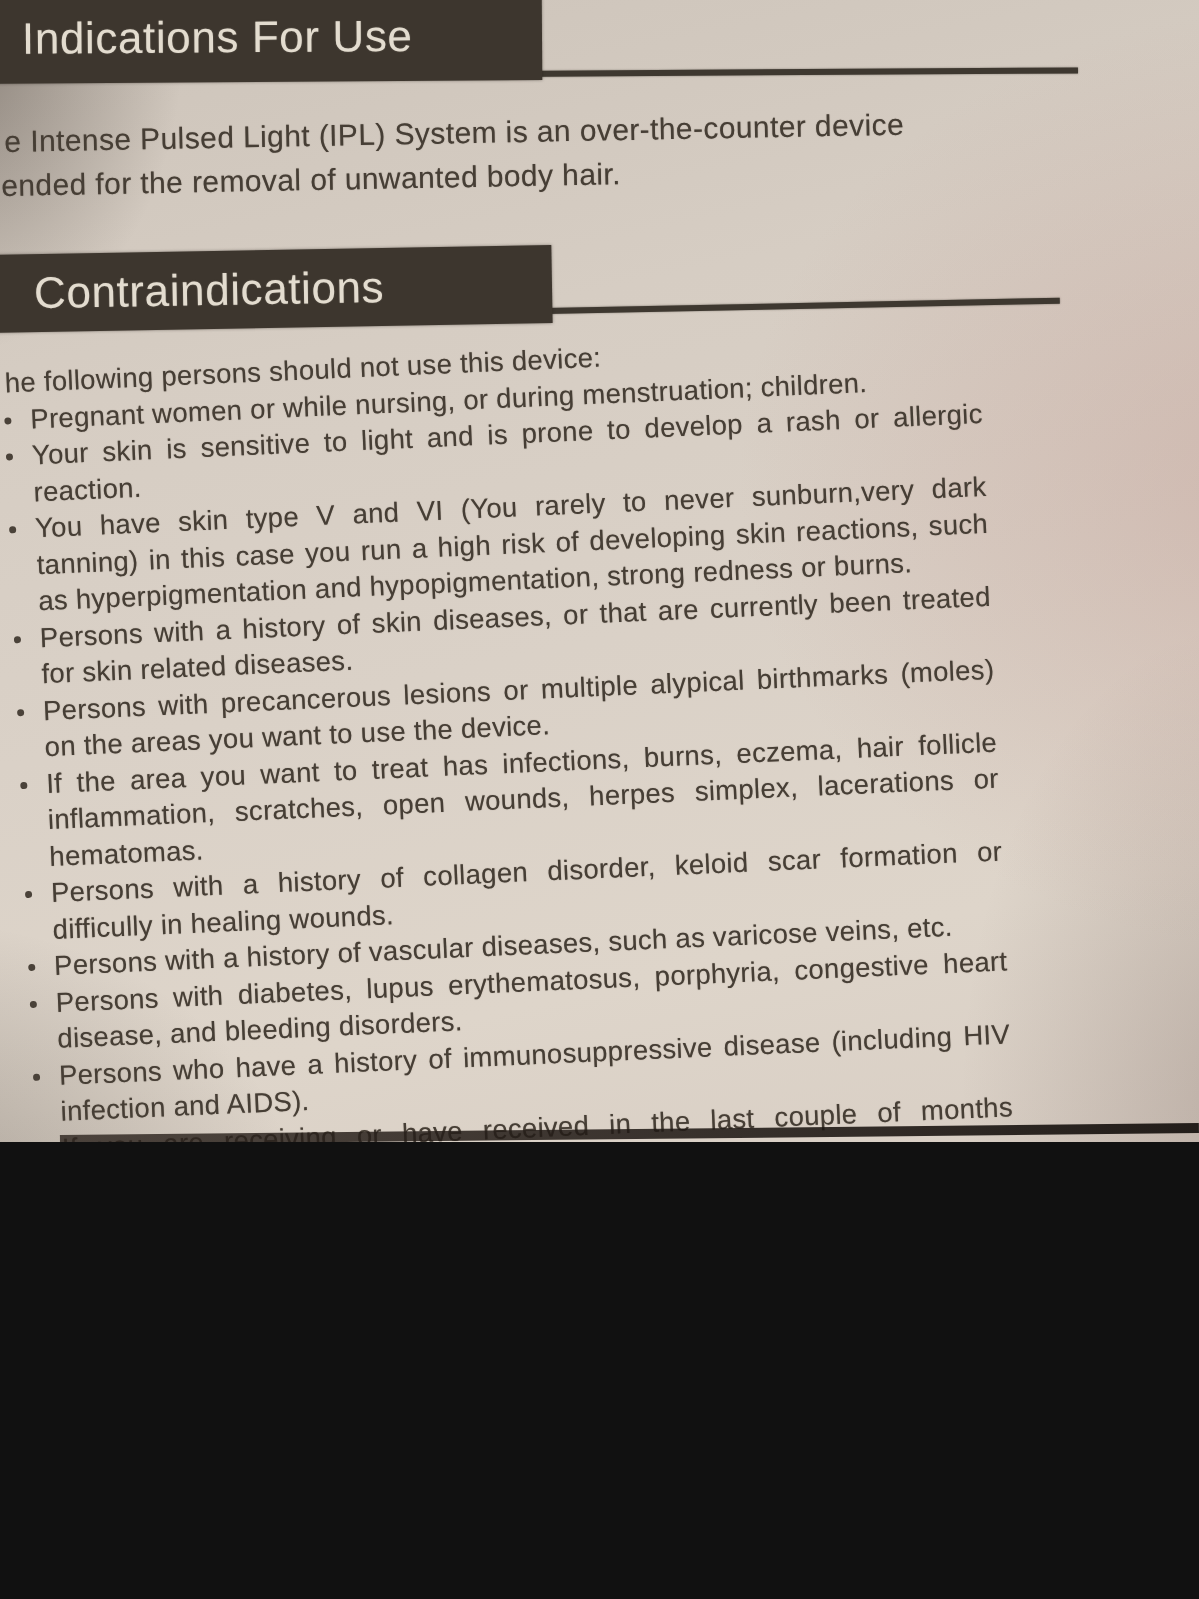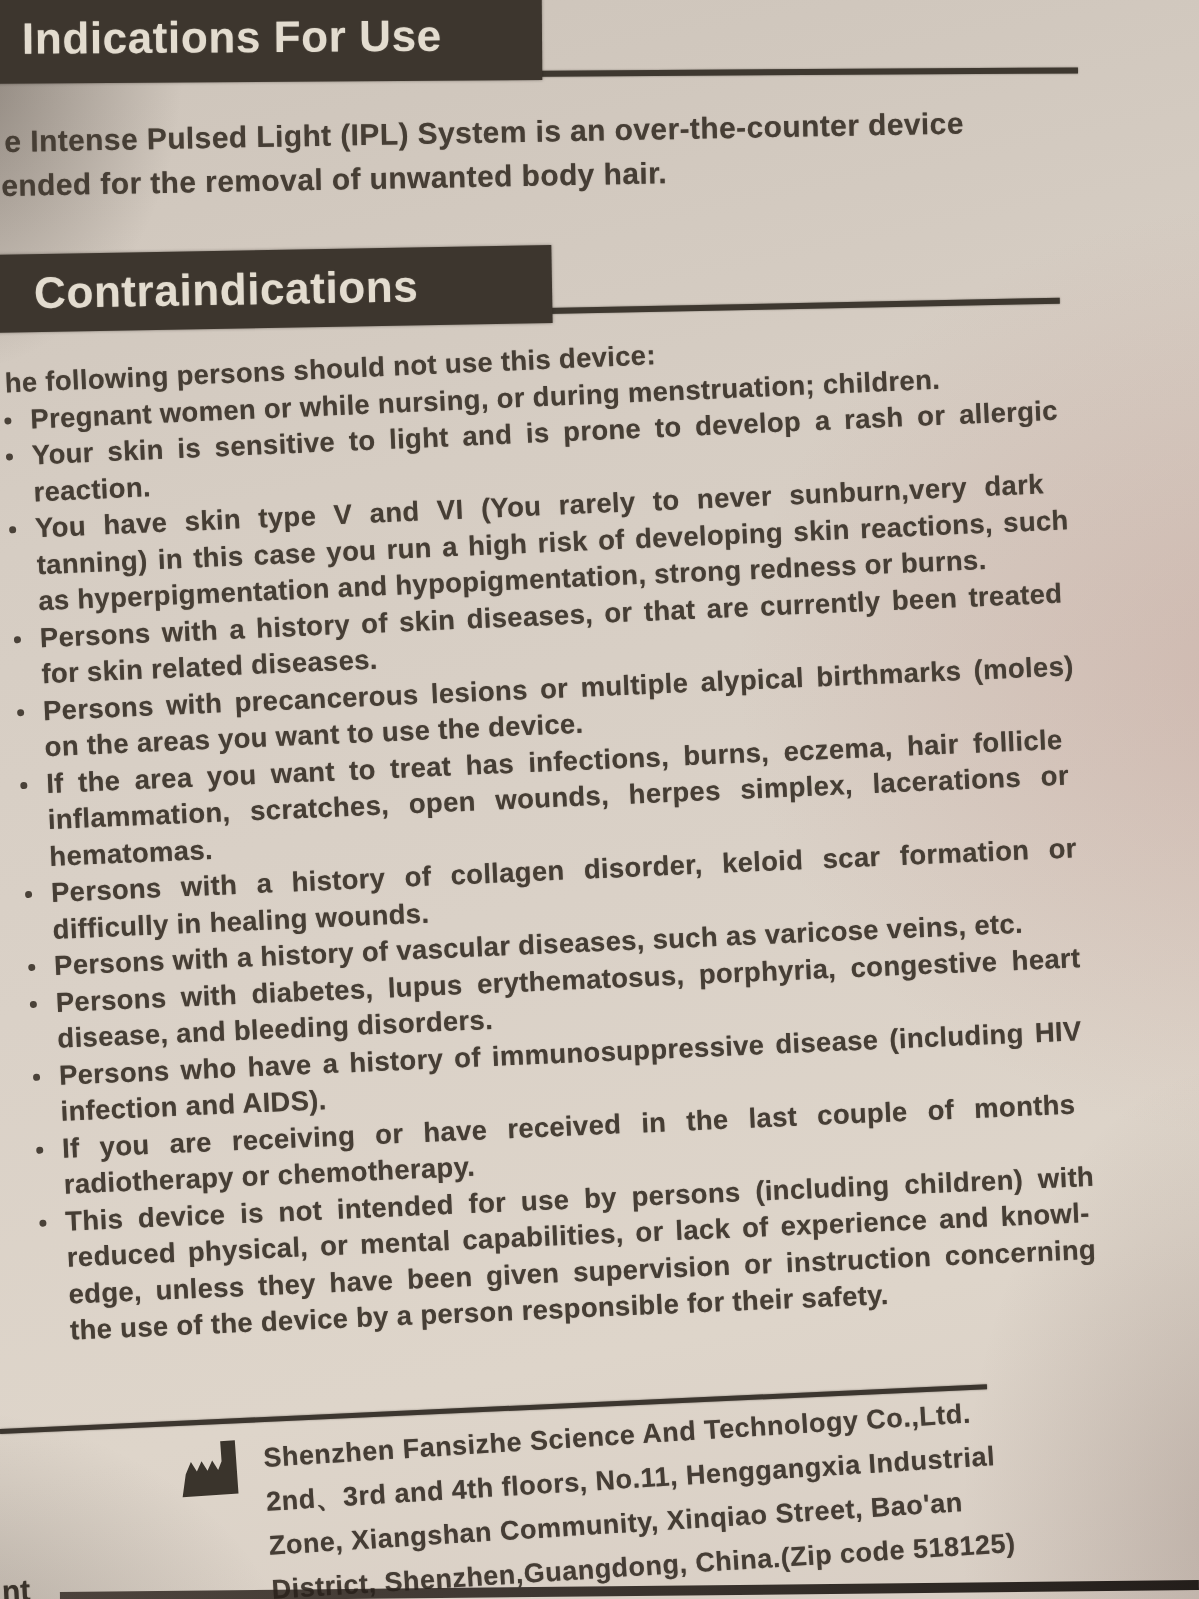--- a/index.html
+++ b/index.html
@@ -1,25 +1,24 @@
 <!DOCTYPE html>
 <html><head>
 <meta charset="utf-8">
 <style>
   html,body{margin:0;padding:0;background:#111;}
   .stage{
-    position:relative;width:1199px;height:1599px;overflow:hidden;
+    position:relative;width:1199px;height:1142px;overflow:hidden;
     font-family:"Liberation Sans",sans-serif;
     background:
       radial-gradient(900px 760px at 108% 42%, rgba(186,140,132,0.36), rgba(186,140,132,0) 62%),
       radial-gradient(420px 560px at -4% 4%, rgba(42,34,28,0.42), rgba(42,34,28,0) 55%),
       radial-gradient(760px 560px at -8% 106%, rgba(52,44,38,0.30), rgba(52,44,38,0) 52%),
       radial-gradient(520px 860px at 104% 96%, rgba(96,72,66,0.24), rgba(96,72,66,0) 55%),
       linear-gradient(168deg,#cdc4ba 0%,#d6cdc3 30%,#dad1c7 55%,#ded5ca 80%,#d8cec4 100%);
-    font-weight: bold;
   }
   .rule{position:absolute;height:6px;background:#3e3830;transform-origin:left center;z-index:1;
         box-shadow:0 0 2px rgba(62,56,48,.6);}
   .rule1{left:0;top:74px;width:1078px;transform:rotate(-0.35deg);}
   .rule2{left:0;top:319px;width:1060px;transform:rotate(-1.15deg);}
   .hbox{position:absolute;background:#3d362e;color:#e3dccf;display:flex;align-items:center;
         z-index:2;font-size:44px;letter-spacing:.6px;
         text-shadow:0 0 1.5px rgba(235,228,215,.35);box-shadow:0 0 3px rgba(40,34,28,.5);}
   .hbox1{left:-14px;top:-8px;width:520px;height:90px;padding-left:36px;transform:rotate(-0.4deg);}
   .hbox2{left:-12px;top:250px;width:518px;height:78px;padding-left:46px;transform:rotate(-1deg);}

